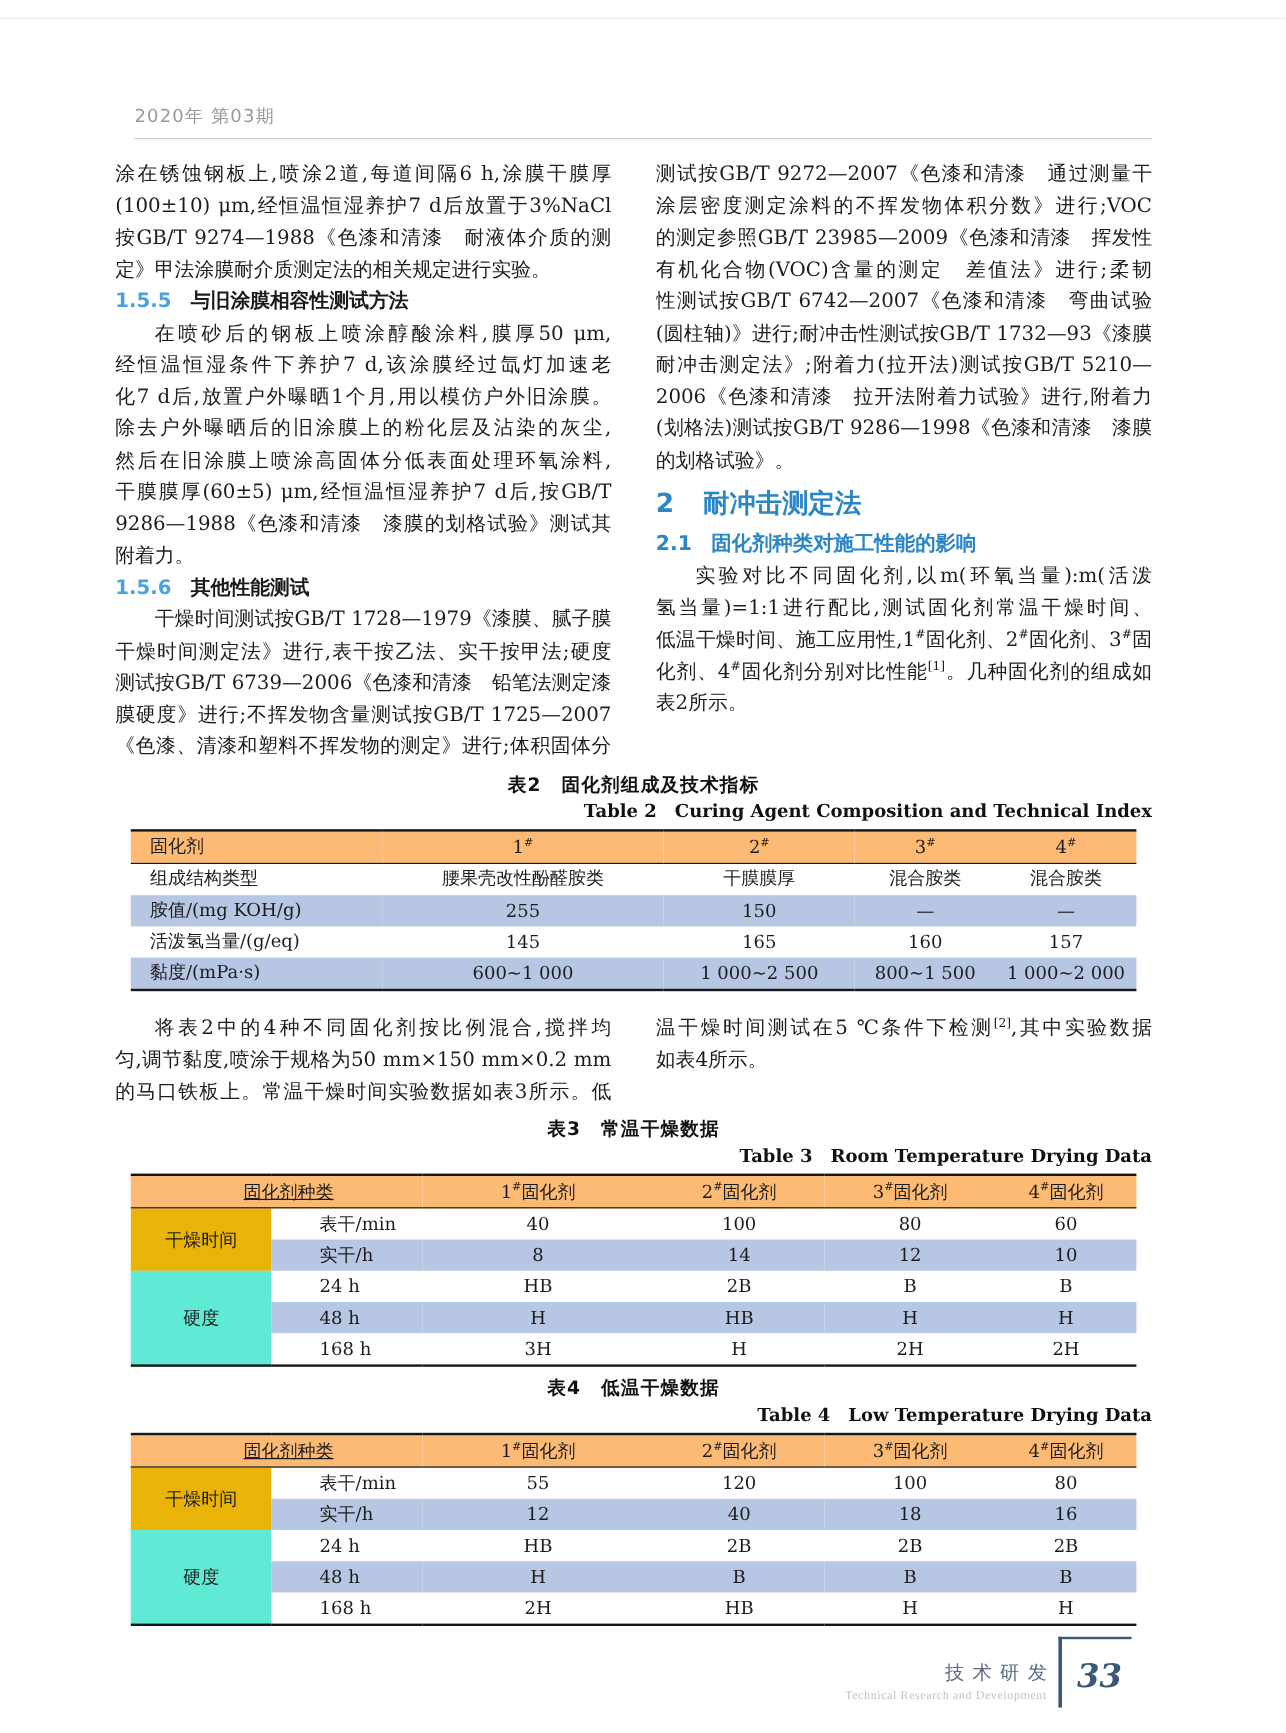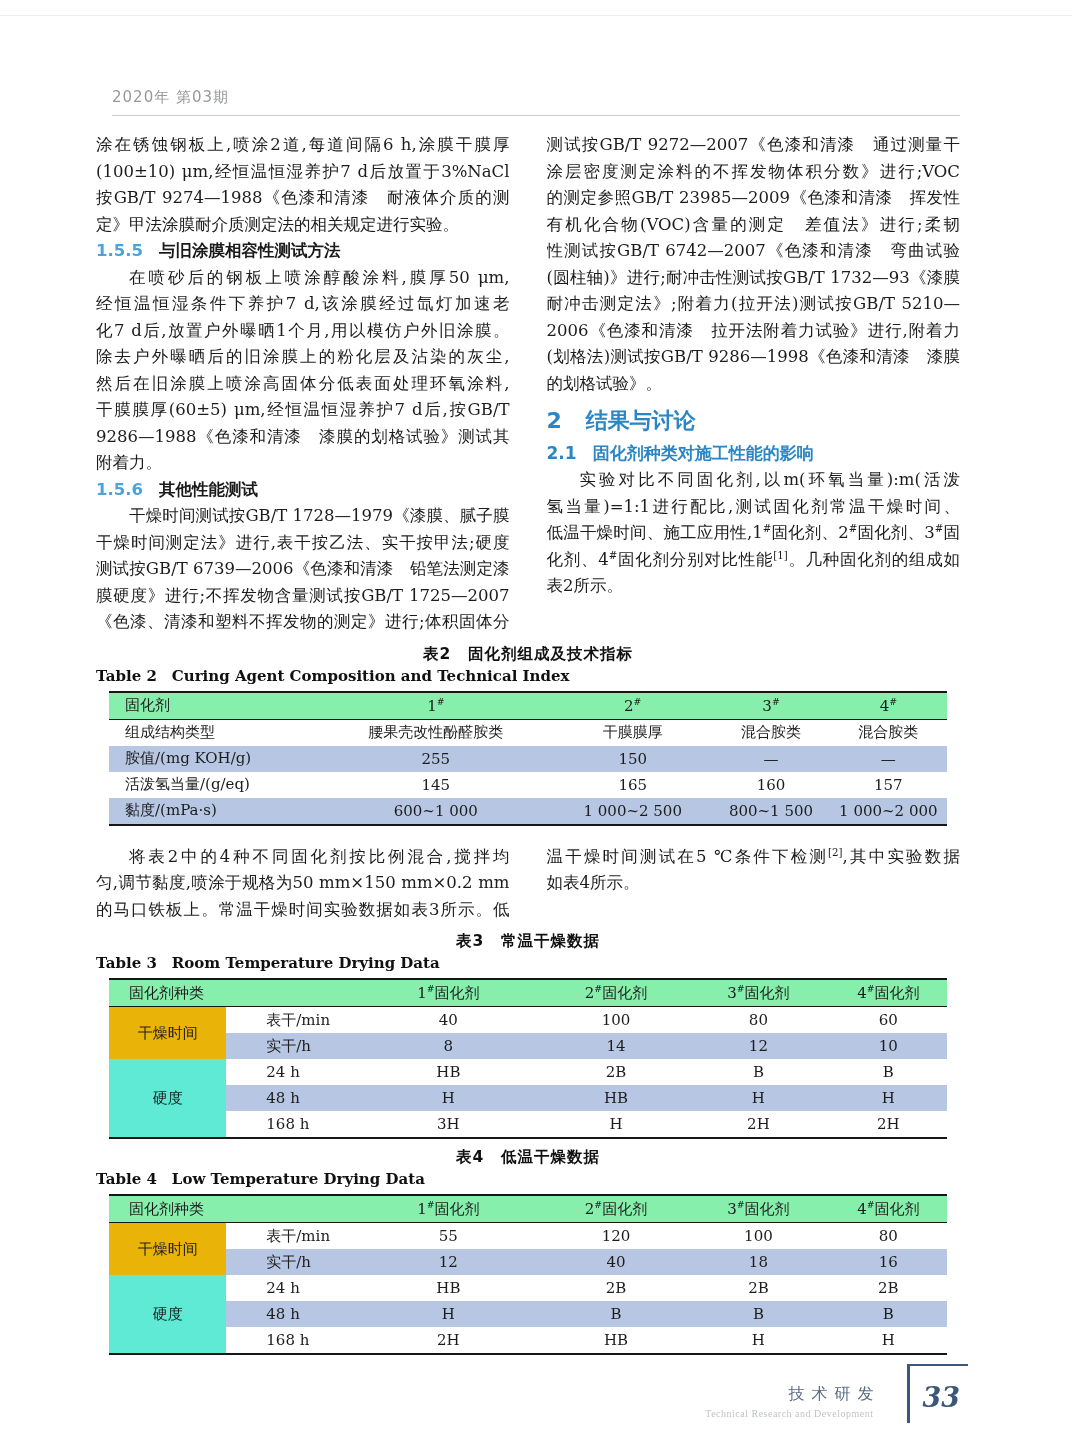--- a/index.html
+++ b/index.html
@@ -28,35 +28,35 @@
   .section{height:36px;line-height:36px;margin-top:6px;font-family:"DejaVu Sans","Liberation Sans",sans-serif;
            font-size:22px;font-weight:bold;color:#2b86c5;}
   .section .hnum{margin-right:24px;}
   .subsection{height:28px;line-height:28px;font-family:"DejaVu Sans","Liberation Sans",sans-serif;
            font-size:17px;font-weight:bold;color:#2b86c5;}
   .subsection .hnum{margin-right:16px;}
   
   .tbl-block{margin-top:0;}
   .tbl-title-cn{margin-top:8px;text-align:center;font-family:"DejaVu Sans","Liberation Sans",sans-serif;
                 font-size:15.5px;font-weight:bold;line-height:21px;letter-spacing:1px;color:#111;}
-  .tbl-title-en{text-align:left;font-size:15px;font-weight:bold;line-height:22px;margin-bottom:4px;color:#111;}
+  .tbl-title-en{text-align:right;font-size:15px;font-weight:bold;line-height:22px;margin-bottom:4px;color:#111;}
   table.tbl{border-collapse:collapse;width:calc(100% - 26px);margin:0 13px;
             border-top:2.5px solid #161616;border-bottom:2.5px solid #161616;
             font-size:15px;table-layout:fixed;}
   table.tbl th,table.tbl td{height:26px;padding:0;text-align:center;vertical-align:middle;font-weight:normal;}
-  table.tbl thead tr{background:#86efac;border-bottom:1.8px solid #161616;padding-left:11px;}
+  table.tbl thead tr{background:#fdba74;border-bottom:1.8px solid #161616;padding-left:11px;}
   table.tbl tbody tr:nth-child(even){background:#b7c6e2;}
   table.tbl td.c0,table.tbl th.c0{text-align:left;padding-left:16px;}
-  table.tbl th.corner{text-align:left;padding-left:20px;}
+  table.tbl th.corner{text-align:center;padding-left:20px;text-decoration:underline;}
   table.tbl td.sublabel{text-align:left;padding-left:40px;}
   table.tbl td.glabel{background:#eab308;}
   table.tbl td.glabel.g1{background:#5eead4;}
   .mid{margin-top:18px;}
   
-  .pg-footer{position:absolute;top:1348px;right:104px;display:flex;align-items:flex-end;gap:24px;}
+  .pg-footer{position:absolute;top:1348px;right:129px;display:flex;align-items:flex-end;}
   .footer-labels{text-align:right;margin-right:10px;align-self:flex-end;padding-bottom:4px;}
   .footer-cn{font-family:"DejaVu Sans","Liberation Sans",sans-serif;font-size:16px;color:#5a6a82;
              letter-spacing:7px;margin-right:-7px;}
   .footer-en{font-family:Liberation Serif, serif;font-size:10px;color:#c0c3c7;
              letter-spacing:0.5px;margin-top:3px;}
   .footer-pagebox{border-top:2px solid #3b5878;border-left:3px solid #3b5878;
                   padding:18px 8px 12px 12px;}
   .footer-num{font-family:"DejaVu Serif","Liberation Serif",serif;font-style:italic;font-weight:bold;
               font-size:27px;color:#3b5878;line-height:1;}
 </style>
@@ -106,21 +106,21 @@
             <div class="line">涂层密度测定涂料的不挥发物体积分数》进行;VOC</div>
             <div class="line">的测定参照GB/T 23985—2009《色漆和清漆　挥发性</div>
             <div class="line">有机化合物(VOC)含量的测定　差值法》进行;柔韧</div>
             <div class="line">性测试按GB/T 6742—2007《色漆和清漆　弯曲试验</div>
             <div class="line">(圆柱轴)》进行;耐冲击性测试按GB/T 1732—93《漆膜</div>
             <div class="line">耐冲击测定法》;附着力(拉开法)测试按GB/T 5210—</div>
             <div class="line">2006《色漆和清漆　拉开法附着力试验》进行,附着力</div>
             <div class="line">(划格法)测试按GB/T 9286—1998《色漆和清漆　漆膜</div>
             <div class="line end">的划格试验》。</div>
           </div>
-          <div class="section"><span class="hnum">2</span><span class="htxt">结果与讨论</span></div>
+          <div class="section"><span class="hnum">2</span><span class="htxt">耐冲击测定法</span></div>
           <div class="subsection"><span class="hnum">2.1</span><span class="htxt">固化剂种类对施工性能的影响</span></div>
           <div>
             <div class="line ind">实验对比不同固化剂,以m(环氧当量):m(活泼</div>
             <div class="line">氢当量)=1:1进行配比,测试固化剂常温干燥时间、</div>
             <div class="line">低温干燥时间、施工应用性,1<sup>#</sup>固化剂、2<sup>#</sup>固化剂、3<sup>#</sup>固</div>
             <div class="line">化剂、4<sup>#</sup>固化剂分别对比性能<sup>[1]</sup>。几种固化剂的组成如</div>
             <div class="line end">表2所示。</div>
           </div>
         </div>
     </div>

